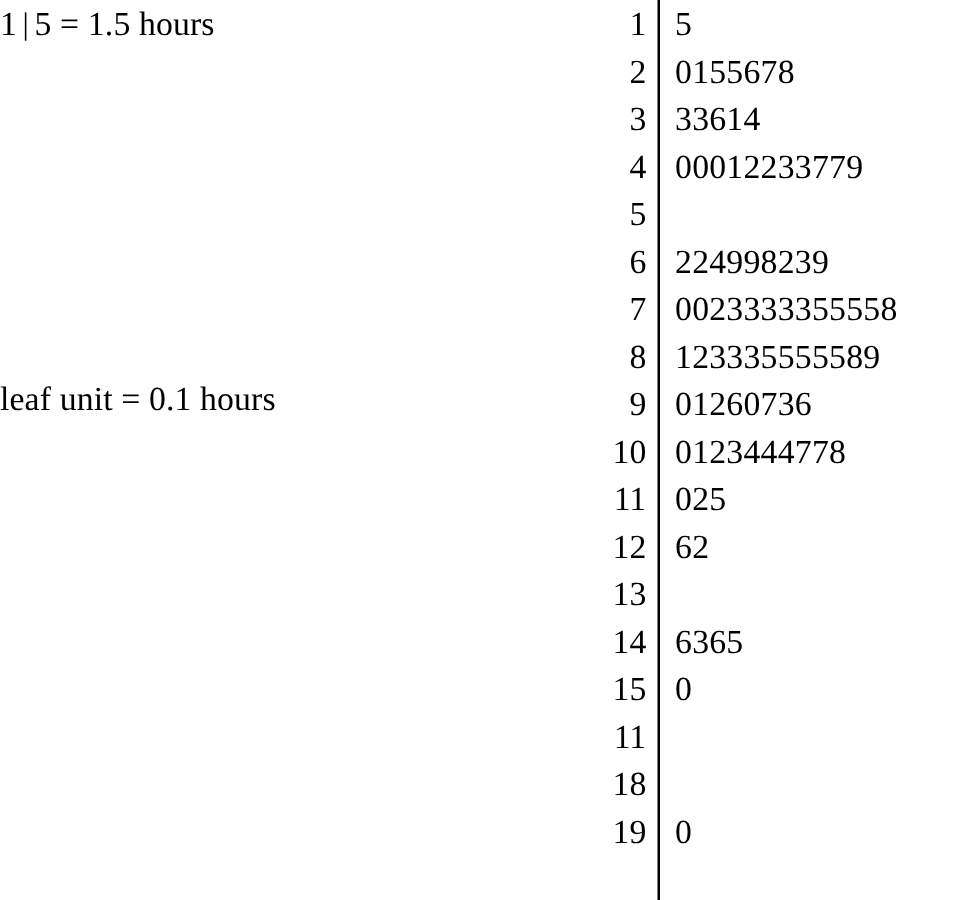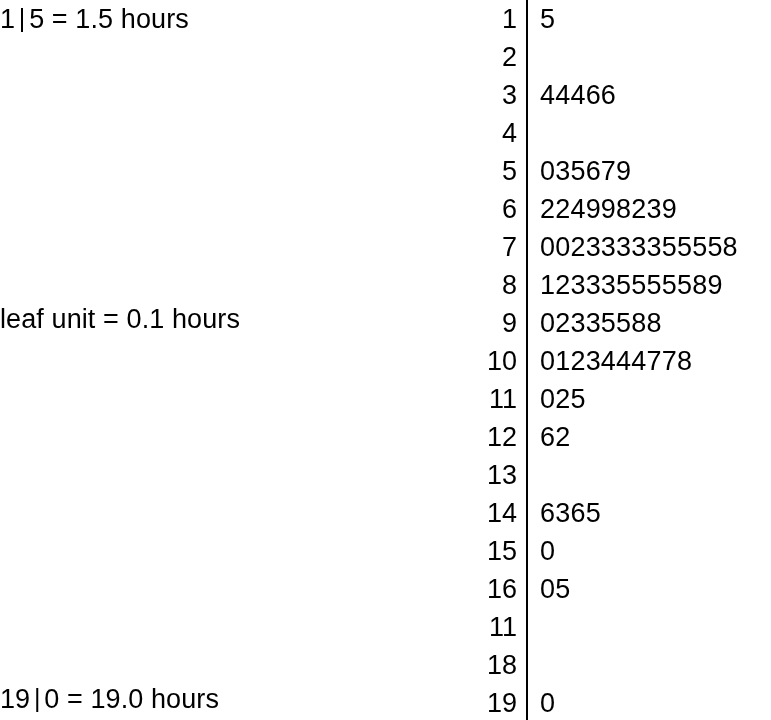--- a/index.html
+++ b/index.html
@@ -15,20 +15,21 @@
     font-family: "Liberation Sans", sans-serif;
     color: #000000;
   }
 
   #plot {
     position: absolute;
     left: 0;
     top: 0;
     width: 771px;
     height: 720px;
+    font-family: Liberation Serif, serif;
   }
 
   
   .annotations {
     position: absolute;
     left: 0;
     top: 0;
     width: 470px;
     height: 720px;
   }
@@ -105,62 +106,60 @@
   <div class="annotations">
 
     <div class="annotation" style="top:0px;">
       <span class="ann-stem">1</span><span class="ann-sep">|</span><span class="ann-leaf">5</span>&nbsp;<span class="ann-eq">=</span>&nbsp;<span class="ann-value">1.5 hours</span>
     </div>
 
     <div class="annotation" style="top:300px;">
       <span>leaf unit = 0.1 hours</span>
     </div>
 
-    <div class="annotation" style="top:680px;">
-      <span class="ann-stem">19</span><span class="ann-sep">|</span><span class="ann-leaf">0</span>&nbsp;<span class="ann-eq">=</span>&nbsp;<span class="ann-value">19.0 hours</span>
-    </div>
 
   </div>
 
   <div class="sl-table">
     <div class="sl-divider"></div>
 
     <div class="sl-row">
       <span class="sl-stem">1</span>
       <span class="sl-leaf">5</span>
     </div>
     <div class="sl-row">
       <span class="sl-stem">2</span>
+      <span class="sl-leaf">0155678</span>
     </div>
     <div class="sl-row">
       <span class="sl-stem">3</span>
-      <span class="sl-leaf">44466</span>
+      <span class="sl-leaf">33614</span>
     </div>
     <div class="sl-row">
       <span class="sl-stem">4</span>
+      <span class="sl-leaf">00012233779</span>
     </div>
     <div class="sl-row">
       <span class="sl-stem">5</span>
-      <span class="sl-leaf">035679</span>
     </div>
     <div class="sl-row">
       <span class="sl-stem">6</span>
       <span class="sl-leaf">224998239</span>
     </div>
     <div class="sl-row">
       <span class="sl-stem">7</span>
       <span class="sl-leaf">0023333355558</span>
     </div>
     <div class="sl-row">
       <span class="sl-stem">8</span>
       <span class="sl-leaf">123335555589</span>
     </div>
     <div class="sl-row">
       <span class="sl-stem">9</span>
-      <span class="sl-leaf">02335588</span>
+      <span class="sl-leaf">01260736</span>
     </div>
     <div class="sl-row">
       <span class="sl-stem">10</span>
       <span class="sl-leaf">0123444778</span>
     </div>
     <div class="sl-row">
       <span class="sl-stem">11</span>
       <span class="sl-leaf">025</span>
     </div>
     <div class="sl-row">
@@ -173,24 +172,20 @@
     </div>
     <div class="sl-row">
       <span class="sl-stem">14</span>
       <span class="sl-leaf">6365</span>
     </div>
     <div class="sl-row">
       <span class="sl-stem">15</span>
       <span class="sl-leaf">0</span>
     </div>
     <div class="sl-row">
-      <span class="sl-stem">16</span>
-      <span class="sl-leaf">05</span>
-    </div>
-    <div class="sl-row">
       <span class="sl-stem">11</span>
       <span class="sl-leaf"></span>
     </div>
     <div class="sl-row">
       <span class="sl-stem">18</span>
       <span class="sl-leaf"></span>
     </div>
     <div class="sl-row">
       <span class="sl-stem">19</span>
       <span class="sl-leaf">0</span>

